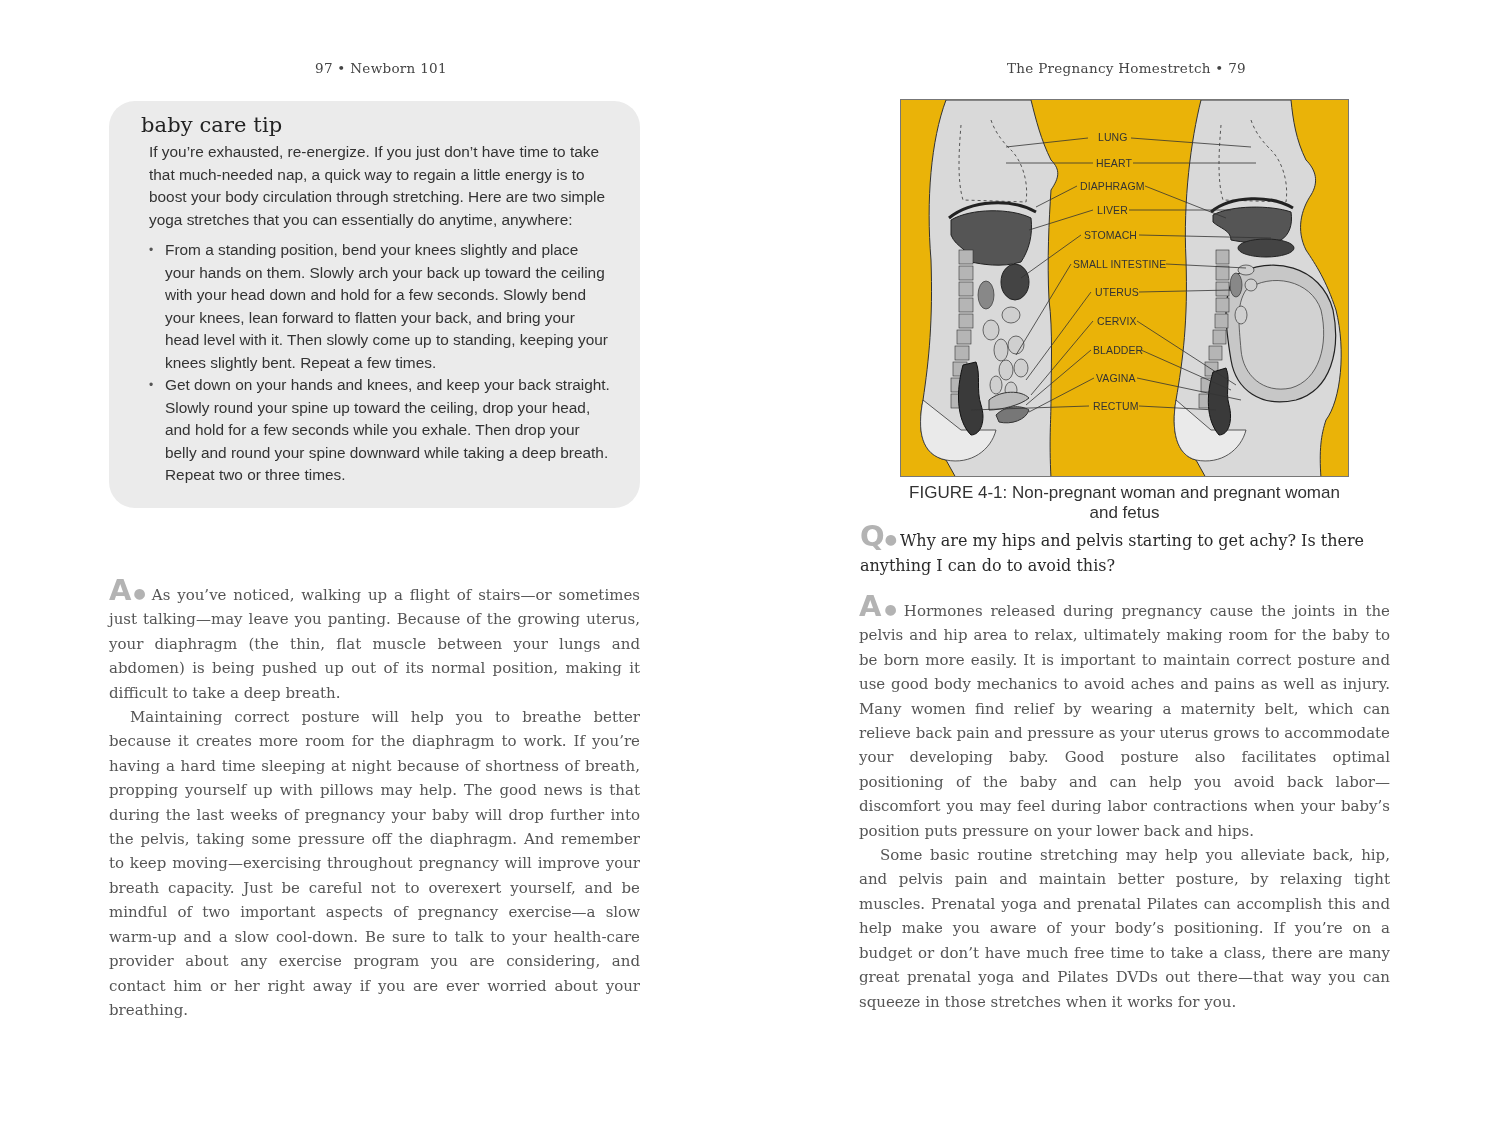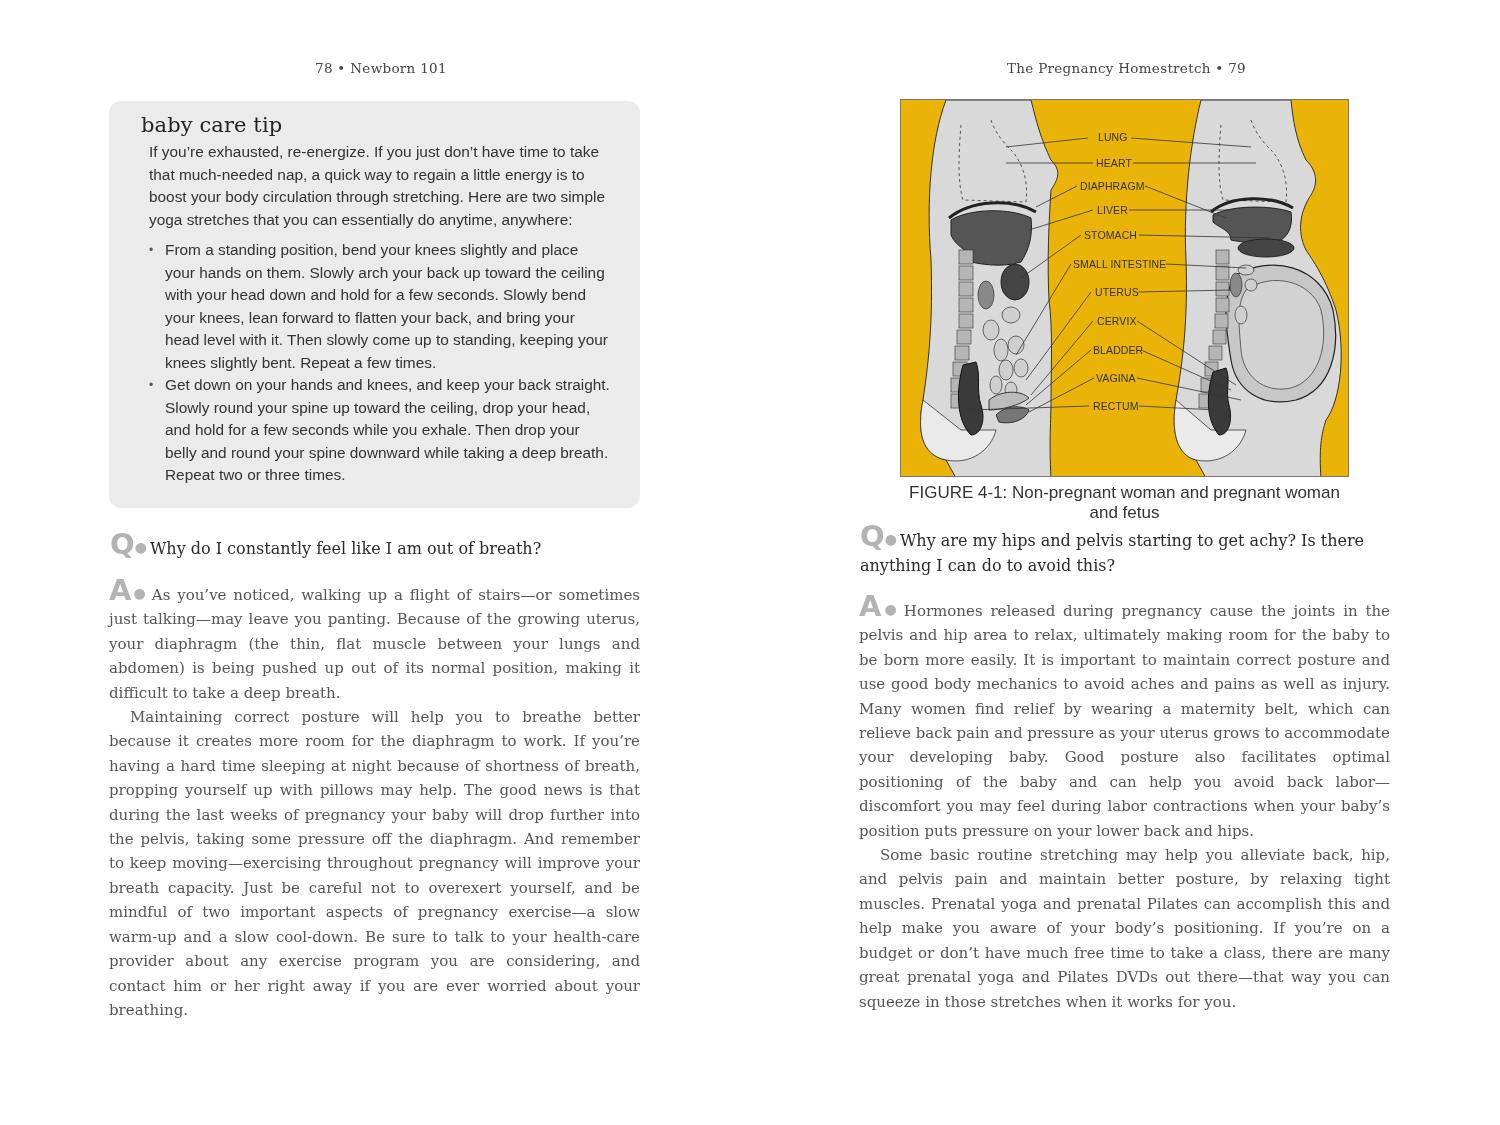--- a/index.html
+++ b/index.html
@@ -14,21 +14,21 @@
   .running-head {
     position: absolute; top: 60px; font-family: "DejaVu Serif", serif;
     font-size: 13.5px; color: #444; letter-spacing: 0.3px; white-space: nowrap;
   }
   .page-left .running-head { left: 315px; }
   .page-right .running-head { left: 257px; }
 
   
   .tip-box {
     position: absolute; left: 109px; top: 101px; width: 531px; height: 407px;
-    background: #ebebeb; border-radius: 12px; box-sizing: border-box;
+    background: #ebebeb; border-radius: 26px; box-sizing: border-box;
     padding: 12px 30px 0 32px;
   }
   .tip-title {
     font-family: "DejaVu Serif", serif; font-size: 21px; color: #222; margin: 0 0 4px 0;
     letter-spacing: 0.1px;
   }
   .tip-intro, .tip-list li {
     font-family: "Liberation Sans", sans-serif; font-size: 15.4px; line-height: 22.5px; color: #333;
   }
   .tip-intro { margin: 0 0 8px 8px; }
@@ -74,34 +74,31 @@
   }
   .figure-caption {
     position: absolute; left: 150px; top: 483px; width: 449px; text-align: center;
     font-family: "Liberation Sans", sans-serif; font-size: 17px; color: #333;
   }
 </style>
 </head>
 <body>
 
 <div class="page page-left">
-  <div class="running-head">78 • Newborn 101</div>
+  <div class="running-head">97 • Newborn 101</div>
 
   <div class="tip-box">
     <div class="tip-title">baby care tip</div>
     <p class="tip-intro">If you’re exhausted, re-energize. If you just don’t have time to take that much-needed nap, a quick way to regain a little energy is to boost your body circulation through stretching. Here are two simple yoga stretches that you can essentially do anytime, anywhere:</p>
     <ul class="tip-list">
       <li>From a standing position, bend your knees slightly and place your hands on them. Slowly arch your back up toward the ceiling with your head down and hold for a few seconds. Slowly bend your knees, lean forward to flatten your back, and bring your head level with it. Then slowly come up to standing, keeping your knees slightly bent. Repeat a few times.</li>
       <li>Get down on your hands and knees, and keep your back straight. Slowly round your spine up toward the ceiling, drop your head, and hold for a few seconds while you exhale. Then drop your belly and round your spine downward while taking a deep breath. Repeat two or three times.</li>
     </ul>
   </div>
 
-  <div class="question">
-    <span class="qa-letter"><span>Q</span><span class="dot">●</span></span><span>Why do I constantly feel like I am out of breath?</span>
-  </div>
 
   <div class="answer">
     <p class="first"><span class="qa-letter"><span>A</span><span class="dot">●</span></span><span>As you’ve noticed, walking up a flight of stairs—or sometimes just talking—may leave you panting. Because of the growing uterus, your diaphragm (the thin, flat muscle between your lungs and abdomen) is being pushed up out of its normal position, making it difficult to take a deep breath.</span></p>
     <p>Maintaining correct posture will help you to breathe better because it creates more room for the diaphragm to work. If you’re having a hard time sleeping at night because of shortness of breath, propping yourself up with pillows may help. The good news is that during the last weeks of pregnancy your baby will drop further into the pelvis, taking some pressure off the diaphragm. And remember to keep moving—exercising throughout pregnancy will improve your breath capacity. Just be careful not to overexert yourself, and be mindful of two important aspects of pregnancy exercise—a slow warm-up and a slow cool-down. Be sure to talk to your health-care provider about any exercise program you are considering, and contact him or her right away if you are ever worried about your breathing.</p>
   </div>
 </div>
 
 <div class="page page-right">
   <div class="running-head">The Pregnancy Homestretch • 79</div>
 

